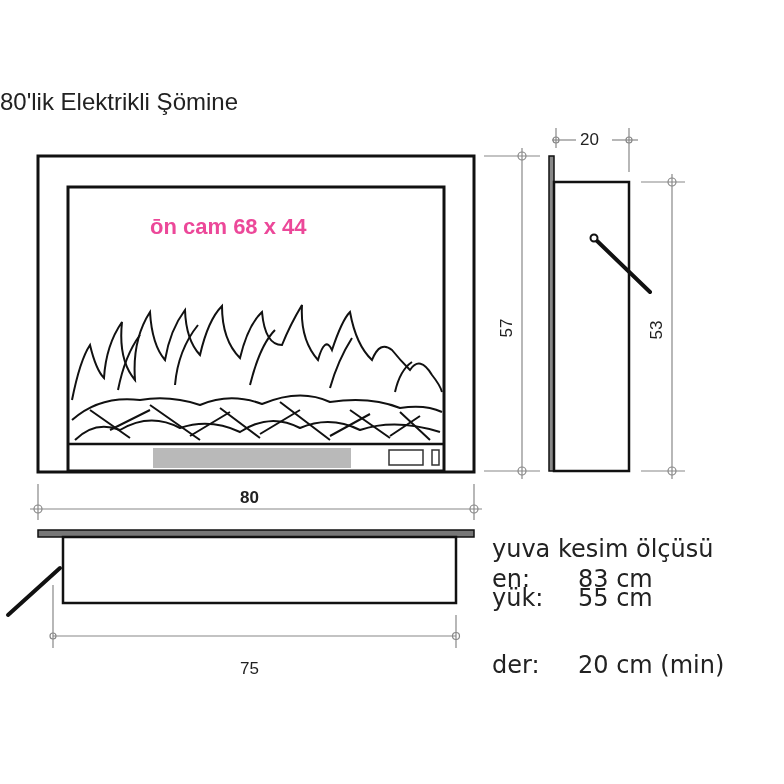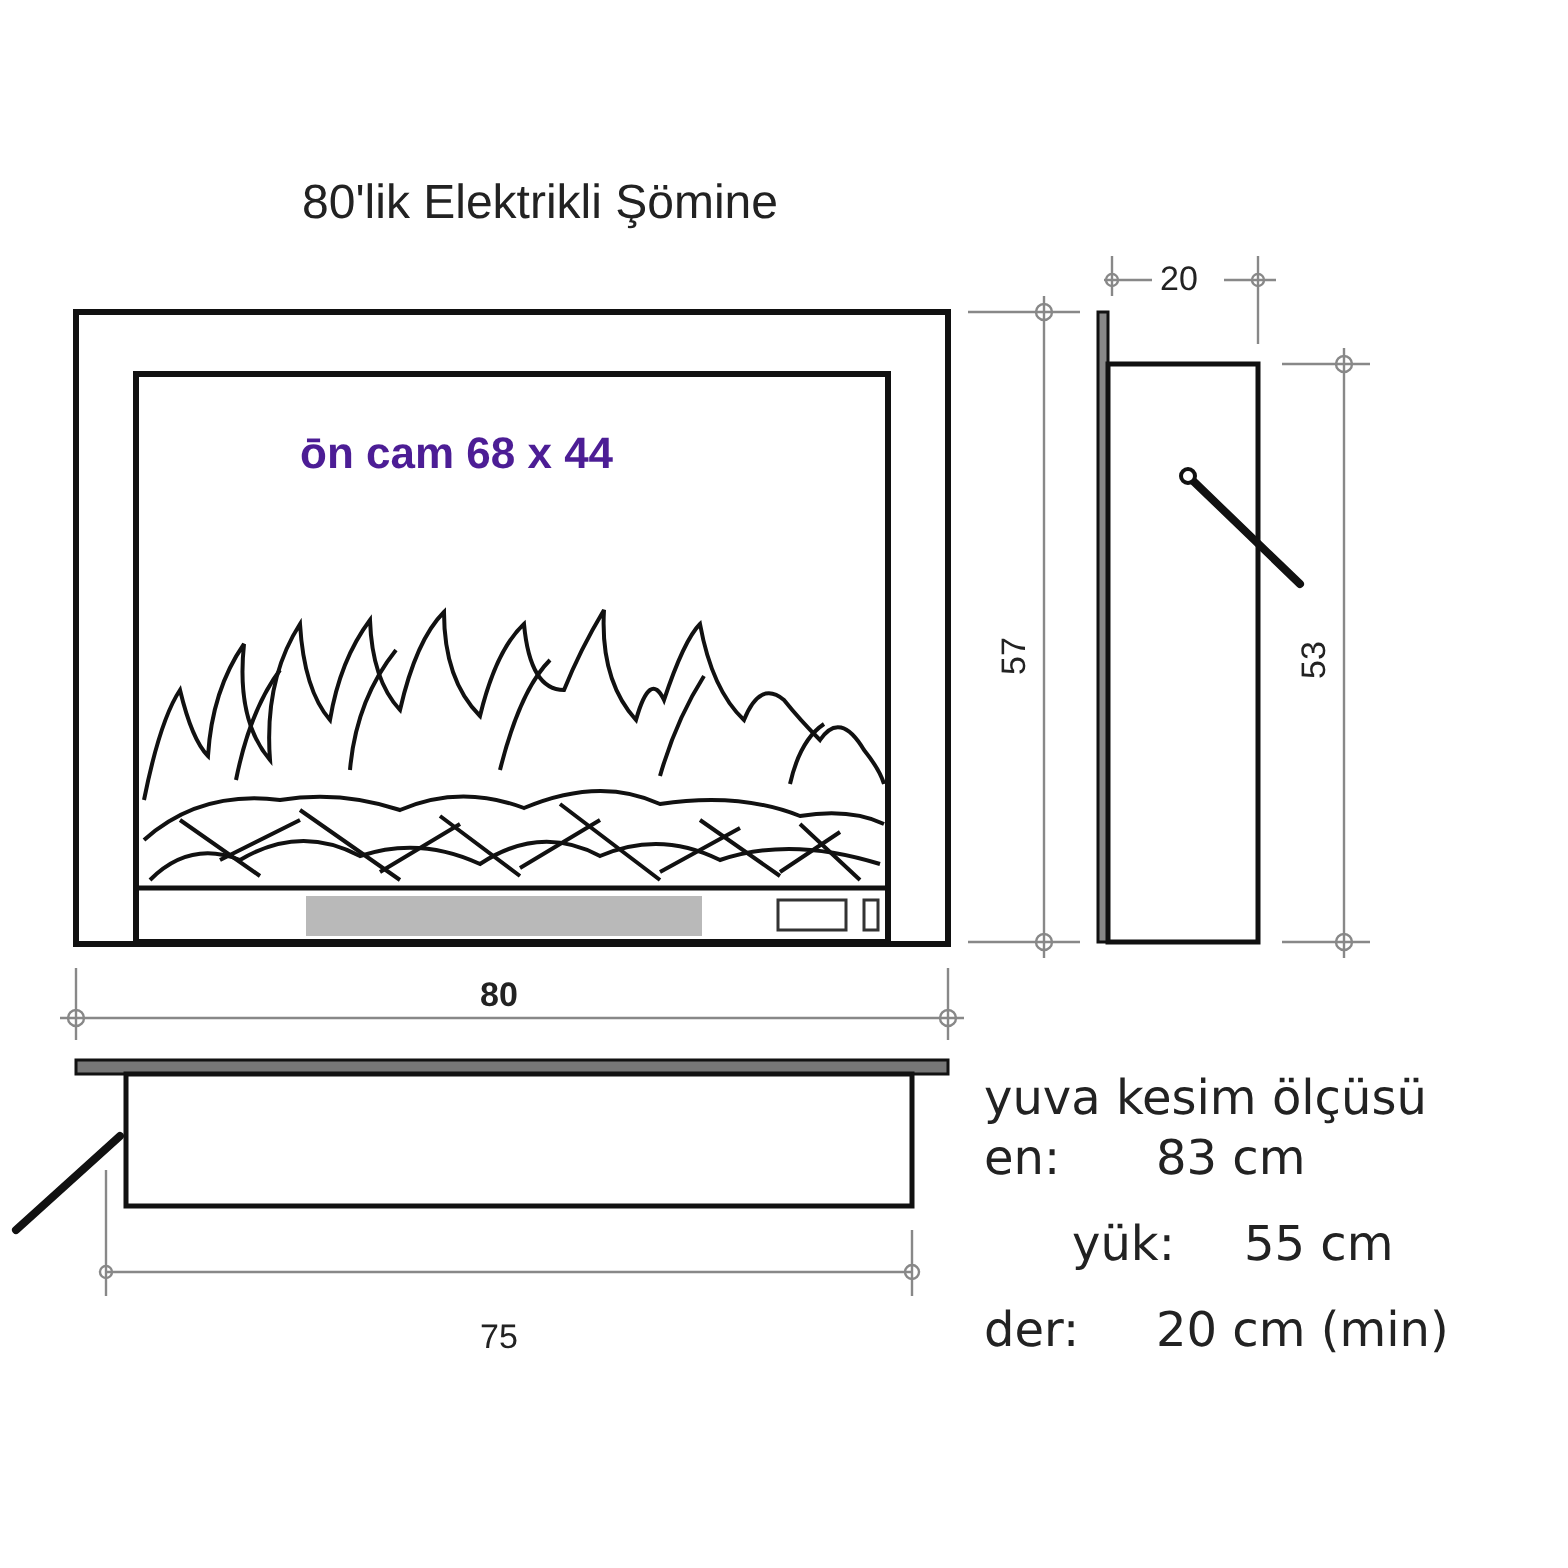--- a/index.html
+++ b/index.html
@@ -1,19 +1,19 @@
 <!DOCTYPE html>
 <html><head>
 <meta charset="utf-8">
 <style>
   html, body { margin:0; padding:0; background:#ffffff; }
   body { width:784px; height:784px; position:relative; overflow:hidden; font-family:"Liberation Sans", sans-serif; }
   svg { position:absolute; left:0; top:0; }
-  .title { position:absolute; left:0; width:540px; top:88px; text-align:center; font-size:24px; color:#222; }
-  .glass-label { position:absolute; left:150px; top:214px; font-size:22px; font-weight:bold; color:#4c1d95; }
+  .title { position:absolute; left:0; width:540px; top:88px; font-size:24px; color:#222; }
+  .glass-label { position:absolute; left:150px; top:214px; font-size:22px; font-weight:bold; color:#ec4899; }
   .dim { position:absolute; font-size:17px; color:#222; }
   .dim-v { transform:rotate(-90deg); transform-origin:center; }
   .spec { position:absolute; left:492px; font-family:"DejaVu Sans", sans-serif; color:#222; font-size:24px; }
   .spec .k { display:inline-block; width:86px; }
 </style>
 </head>
 <body>
 
 <svg width="784" height="784" viewBox="0 0 784 784">
 
@@ -97,18 +97,18 @@
 <div class="dim" style="left:240px; top:488px;font-weight:bold;">80</div>
 <div class="dim dim-v" style="left:498px; top:318px;">57</div>
 <div class="dim" style="left:580px; top:130px;">20</div>
 <div class="dim dim-v" style="left:648px; top:320px;">53</div>
 <div class="dim" style="left:240px; top:619px;margin-top:40px;">75</div>
 
 <div class="spec" style="top:523px;margin-top:12px;">yuva kesim ölçüsü</div>
 <div class="spec" style="top:565px;">
   <span class="k">en:</span><span>83 cm</span>
 </div>
-<div class="spec" style="top:608px;margin-left:44px;">
+<div class="spec" style="top:584px;">
   <span class="k">yük:</span><span>55 cm</span>
 </div>
 <div class="spec" style="top:651px;">
   <span class="k">der:</span><span>20 cm (min)</span>
 </div>
 
 </body></html>

